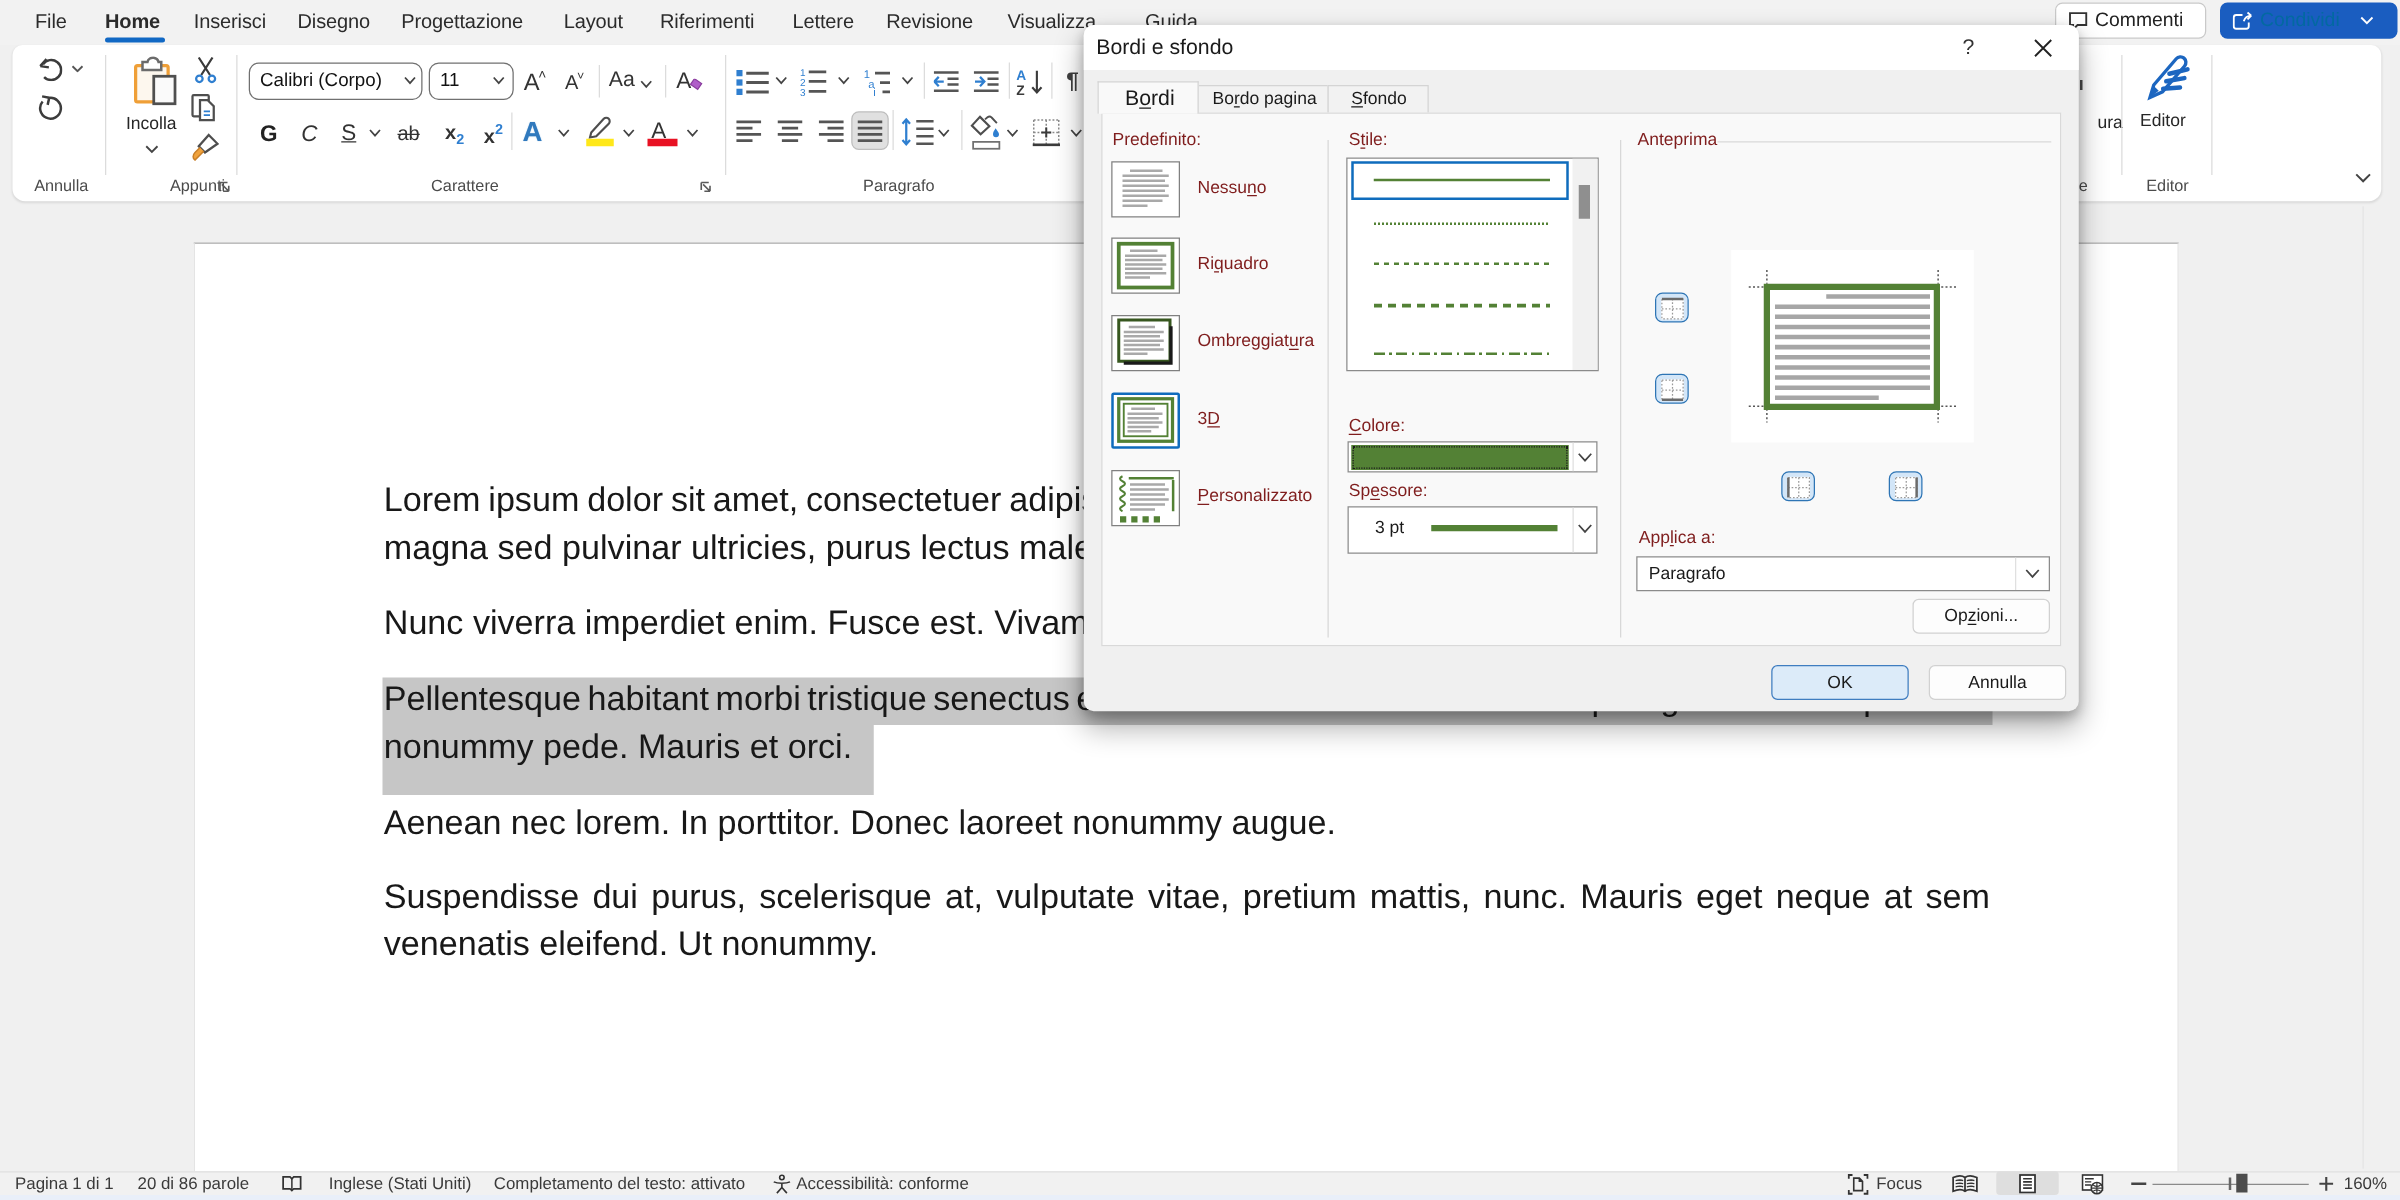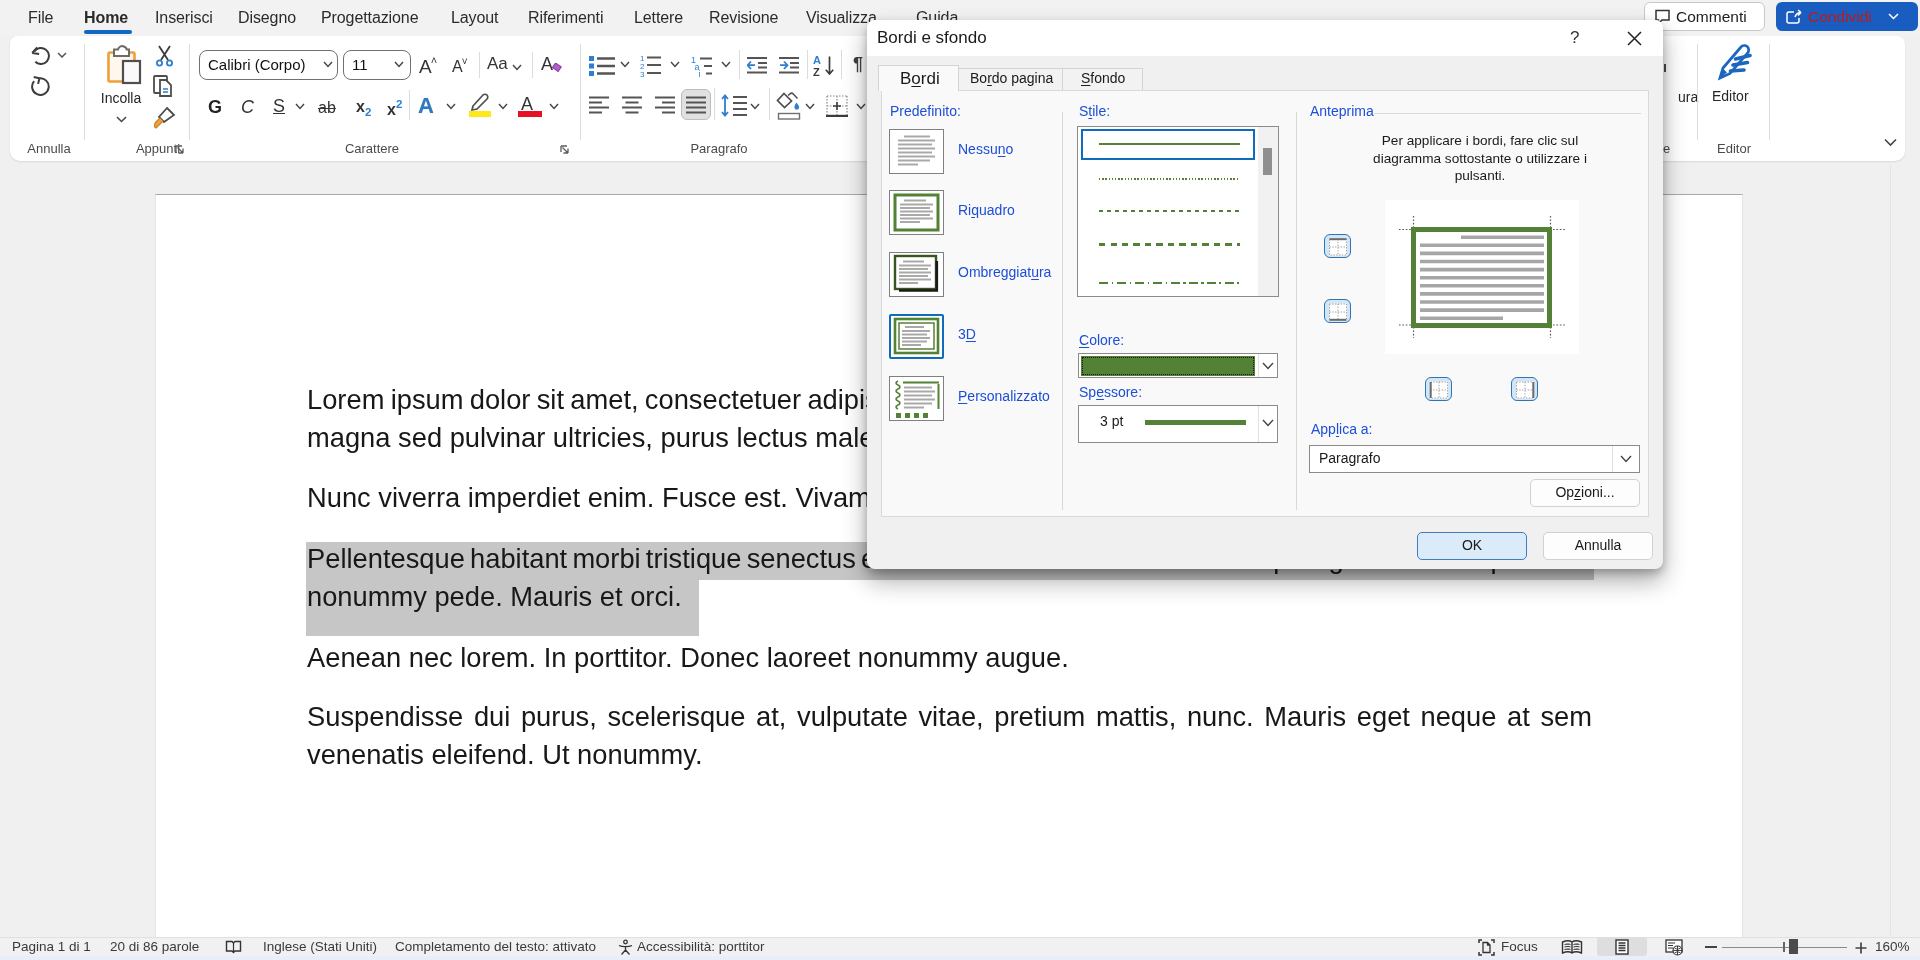--- a/index.html
+++ b/index.html
@@ -18,21 +18,21 @@
 
 #page { left:155px; top:194px; width:1588px; height:743px; background:#ffffff; border-top:1px solid #a9a9a9; border-left:1px solid #e4e4e4; border-right:1px solid #e4e4e4; }
 .docline { position:absolute; font-size:27.3px; color:#181818; line-height:38px; white-space:nowrap; letter-spacing:0px; }
 
 #statusbar { left:0; top:937px; width:1920px; height:19px; background:#f1f1f1; border-top:1px solid #e0e0e0; }
 .st { position:absolute; font-size:13.5px; color:#3a3a3a; top:938px; height:18px; line-height:18px; }
 #bluestrip { left:0; top:956px; width:1920px; height:4px; background:#e9eff9; }
 
 #dialog { left:867px; top:20px; width:796px; height:549px; background:#f0f0f0; border-radius:8px; box-shadow:0 12px 24px rgba(0,0,0,0.33), 0 4px 9px rgba(0,0,0,0.22); }
 #dlgtitle { position:absolute; left:0; top:0; width:796px; height:36px; background:#ffffff; border-radius:8px 8px 0 0; }
-.dlabel { position:absolute; font-size:14px; color:#1d4ed8; white-space:nowrap; }
+.dlabel { position:absolute; font-size:14px; color:#7f1d1d; white-space:nowrap; }
 .u { text-decoration:underline; text-underline-offset:2px; }
 #dlgpanel { position:absolute; left:14px; top:70px; width:768px; height:427px; background:#f9f9f9; border:1px solid #d9d9d9; }
 .presetbox { position:absolute; left:22px; width:55px; height:45px; background:#ffffff; border:1px solid #808080; }
 .btnb { position:absolute; width:27px; height:24px; background:#d3e6f8; border:1.5px solid #2e75b5; border-radius:6px; }
 </style>
 </head>
 <body>
 
 <div id="tabbar" class="abs"></div>
 <div class="tab" style="left:28px;">File</div>
@@ -252,21 +252,21 @@
       <path d="M1 1.5 L6.5 7 L12 1.5" fill="none" stroke="#444" stroke-width="1.6"></path>
     </svg>
 </div>
 
 <div class="abs" style="left:1644px;top:2px;width:121px;height:29px;background:#ffffff;border:1px solid #c9c9c9;border-radius:6px;"></div>
 <div class="abs" style="left:1676px;top:3px;height:27px;line-height:27px;font-size:15.5px;color:#222;">Commenti</div>
 <svg class="abs" style="left:1654px;top:9px;" width="17" height="16" viewBox="0 0 17 16">
  <path d="M2 1.5 L15 1.5 L15 11 L8 11 L4.5 14.5 L4.5 11 L2 11 Z" fill="none" stroke="#333" stroke-width="1.5"></path>
 </svg>
 <div class="abs" style="left:1776px;top:2px;width:142px;height:29px;background:#1a5dc0;border-radius:6px;"></div>
-<div class="abs" style="left:1808px;top:3px;height:15px;line-height:27px;font-size:15.5px;color:#b91c1c;text-align:right;">Condividi</div>
+<div class="abs" style="left:1808px;top:3px;height:15px;line-height:27px;font-size:15.5px;color:#0369a1;text-align:right;">Condividi</div>
 <svg class="abs" style="left:1786px;top:9px;" width="17" height="15" viewBox="0 0 17 15">
  <path d="M8 3 L3 3 C1.8 3 1 3.8 1 5 L1 12 C1 13.2 1.8 14 3 14 L11 14 C12.2 14 13 13.2 13 12 L13 9" fill="none" stroke="#fff" stroke-width="1.5"></path>
  <path d="M9 8 C10 5 12 3.5 15 3.5 M15 3.5 L12 1 M15 3.5 L12 6.5" fill="none" stroke="#fff" stroke-width="1.5"></path>
 </svg>
 <svg class="abs" style="left:1888px;top:13px;" width="11" height="7" viewBox="0 0 11 7">
     <path d="M1 1 L5.5 5.5 L10 1" fill="none" stroke="#fff" stroke-width="1.5"></path>
   </svg>
 
 <div id="page" class="abs"></div>
 <div class="abs" style="left:1890px;top:165px;width:1px;height:770px;background:#e4e4e4;"></div>
@@ -282,21 +282,21 @@
 <div class="docline" style="left:307px;top:698px;word-spacing:3.02px;">Suspendisse dui purus, scelerisque at, vulputate vitae, pretium mattis, nunc. Mauris eget neque at sem</div>
 <div class="docline" style="left:307px;top:736px;">venenatis eleifend. Ut nonummy.</div>
 </div>
 
 <div id="statusbar" class="abs"></div>
 <div id="bluestrip" class="abs"></div>
 <div class="st" style="left:12px;">Pagina 1 di 1</div>
 <div class="st" style="left:110px;">20 di 86 parole</div>
 <div class="st" style="left:263px;">Inglese (Stati Uniti)</div>
 <div class="st" style="left:395px;">Completamento del testo: attivato</div>
-<div class="st" style="left:637px;">Accessibilità: porttitor</div>
+<div class="st" style="left:637px;">Accessibilità: conforme</div>
 <div class="st" style="left:1501px;">Focus</div>
 <div class="st" style="left:1875px;">160%</div>
 <svg class="abs" style="left:225px;top:940px;" width="17" height="15" viewBox="0 0 17 15">
  <path d="M1.5 1.5 L7 1.5 L8.5 3 L10 1.5 L15.5 1.5 L15.5 11 L10 11 L8.5 12.5 L7 11 L1.5 11 Z" fill="none" stroke="#333" stroke-width="1.4"></path>
  <path d="M8.5 3 L8.5 12" stroke="#333" stroke-width="1.2"></path>
 </svg>
 <svg class="abs" style="left:617px;top:939px;" width="17" height="17" viewBox="0 0 17 17">
  <circle cx="8.5" cy="3" r="1.8" fill="none" stroke="#333" stroke-width="1.3"></circle>
  <path d="M2 6.5 C5 8 12 8 15 6.5 M8.5 8 L8.5 11 M8.5 11 L4.5 15.5 M8.5 11 L12.5 15.5" fill="none" stroke="#333" stroke-width="1.3"></path>
 </svg>
@@ -413,21 +413,20 @@
 <div class="abs nw" style="left:233px;top:393px;font-size:14px;color:#1a1a1a;">3 pt</div>
 <div class="abs" style="left:278px;top:400px;width:101px;height:5px;background:#538135;"></div>
 <div class="abs" style="left:391px;top:386px;width:1px;height:36px;background:#e0e0e0;"></div>
 <svg class="abs" style="left:395px;top:399px;" width="12" height="8" viewBox="0 0 12 8">
       <path d="M1 1 L6 6.5 L11 1" fill="none" stroke="#444" stroke-width="1.4"></path>
     </svg>
 <div class="abs" style="left:429px;top:92px;width:1px;height:398px;background:#d8d8d8;"></div>
 
 <div class="dlabel" style="left:443px;top:83px;">Anteprima</div>
 <div class="abs" style="left:507px;top:93px;width:267px;height:1px;background:#d9d9d9;"></div>
-<div class="abs" style="left:453px;top:112px;width:320px;font-size:13.6px;line-height:17.5px;color:#1a1a1a;text-align:center;">Per applicare i bordi, fare clic sul<br>diagramma sottostante o utilizzare i<br>pulsanti.</div>
 <div class="abs" style="left:518px;top:180px;width:194px;height:154px;background:#fff;">
  <svg width="194" height="154" viewBox="0 0 194 154">
   <g stroke="#555" stroke-width="1.2" stroke-dasharray="1.6 1.8">
    <path d="M28.5 16 L28.5 27 M14 29.5 L26 29.5"></path>
    <path d="M165.5 16 L165.5 27 M168 29.5 L180 29.5"></path>
    <path d="M28.5 127 L28.5 138 M14 125 L26 125"></path>
    <path d="M165.5 127 L165.5 138 M168 125 L180 125"></path>
   </g>
   <rect x="28.5" y="29.5" width="136" height="96" fill="none" stroke="#538135" stroke-width="5"></rect>
   <g stroke="#a6a6a6" stroke-width="3.6">

